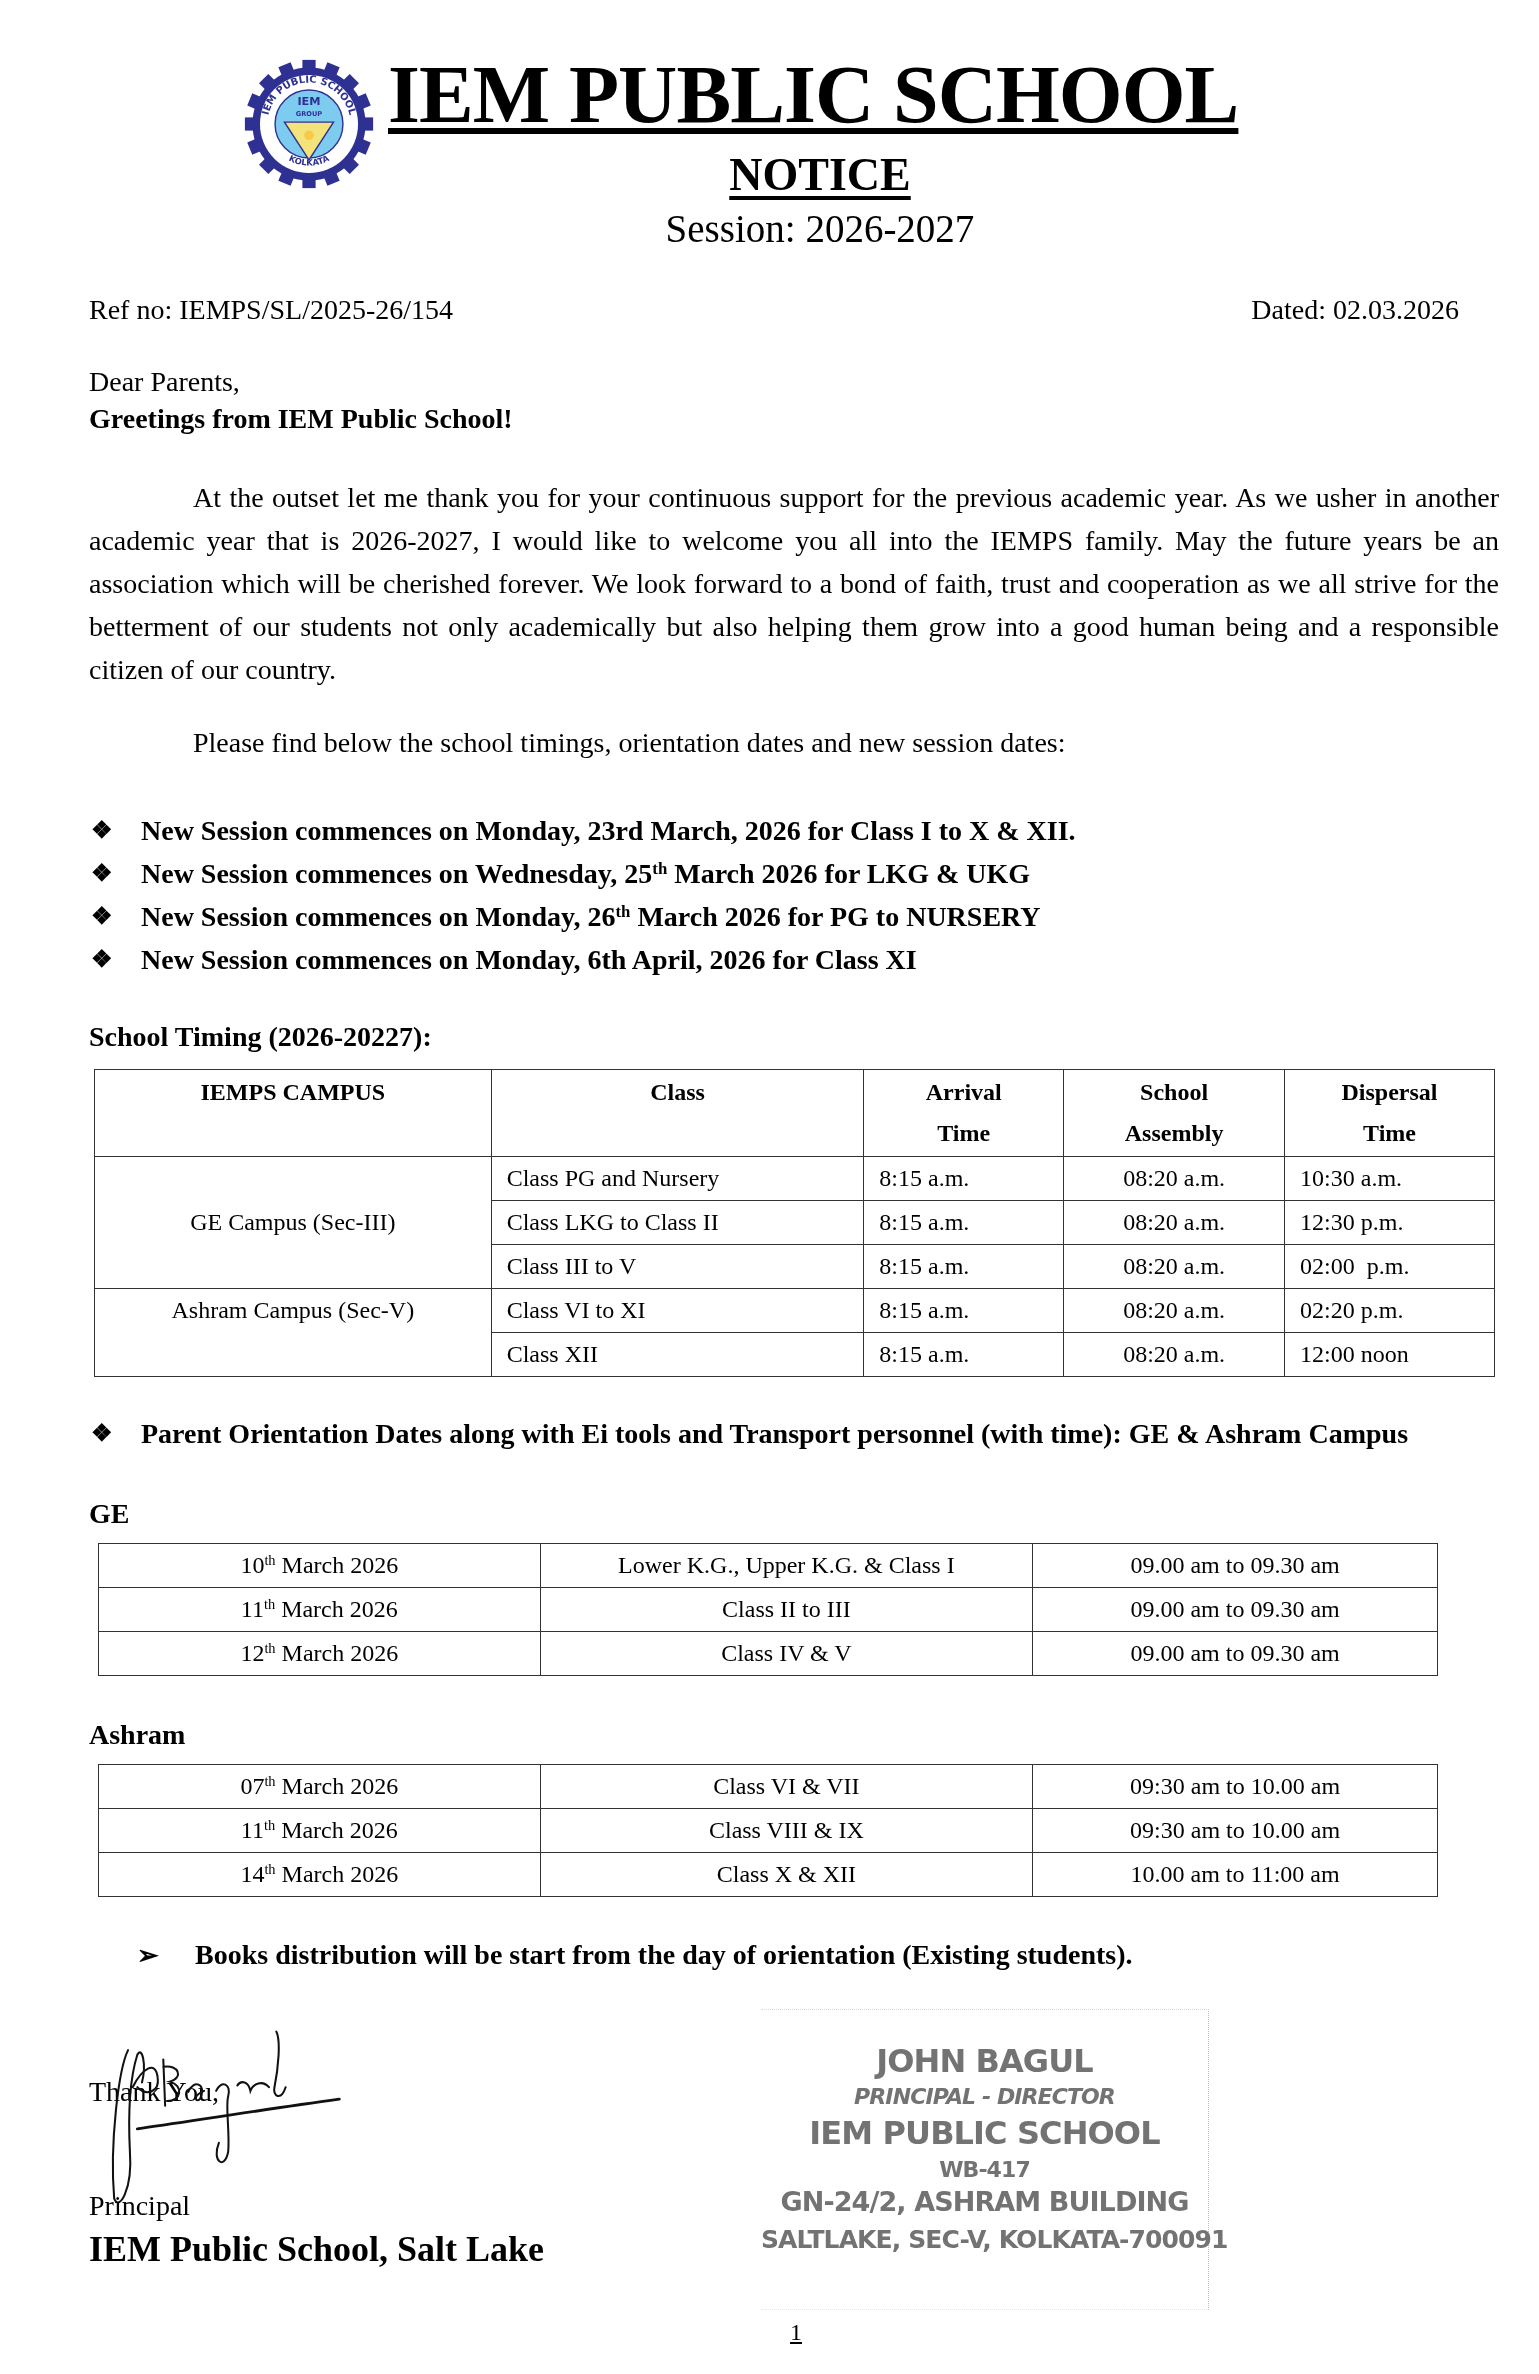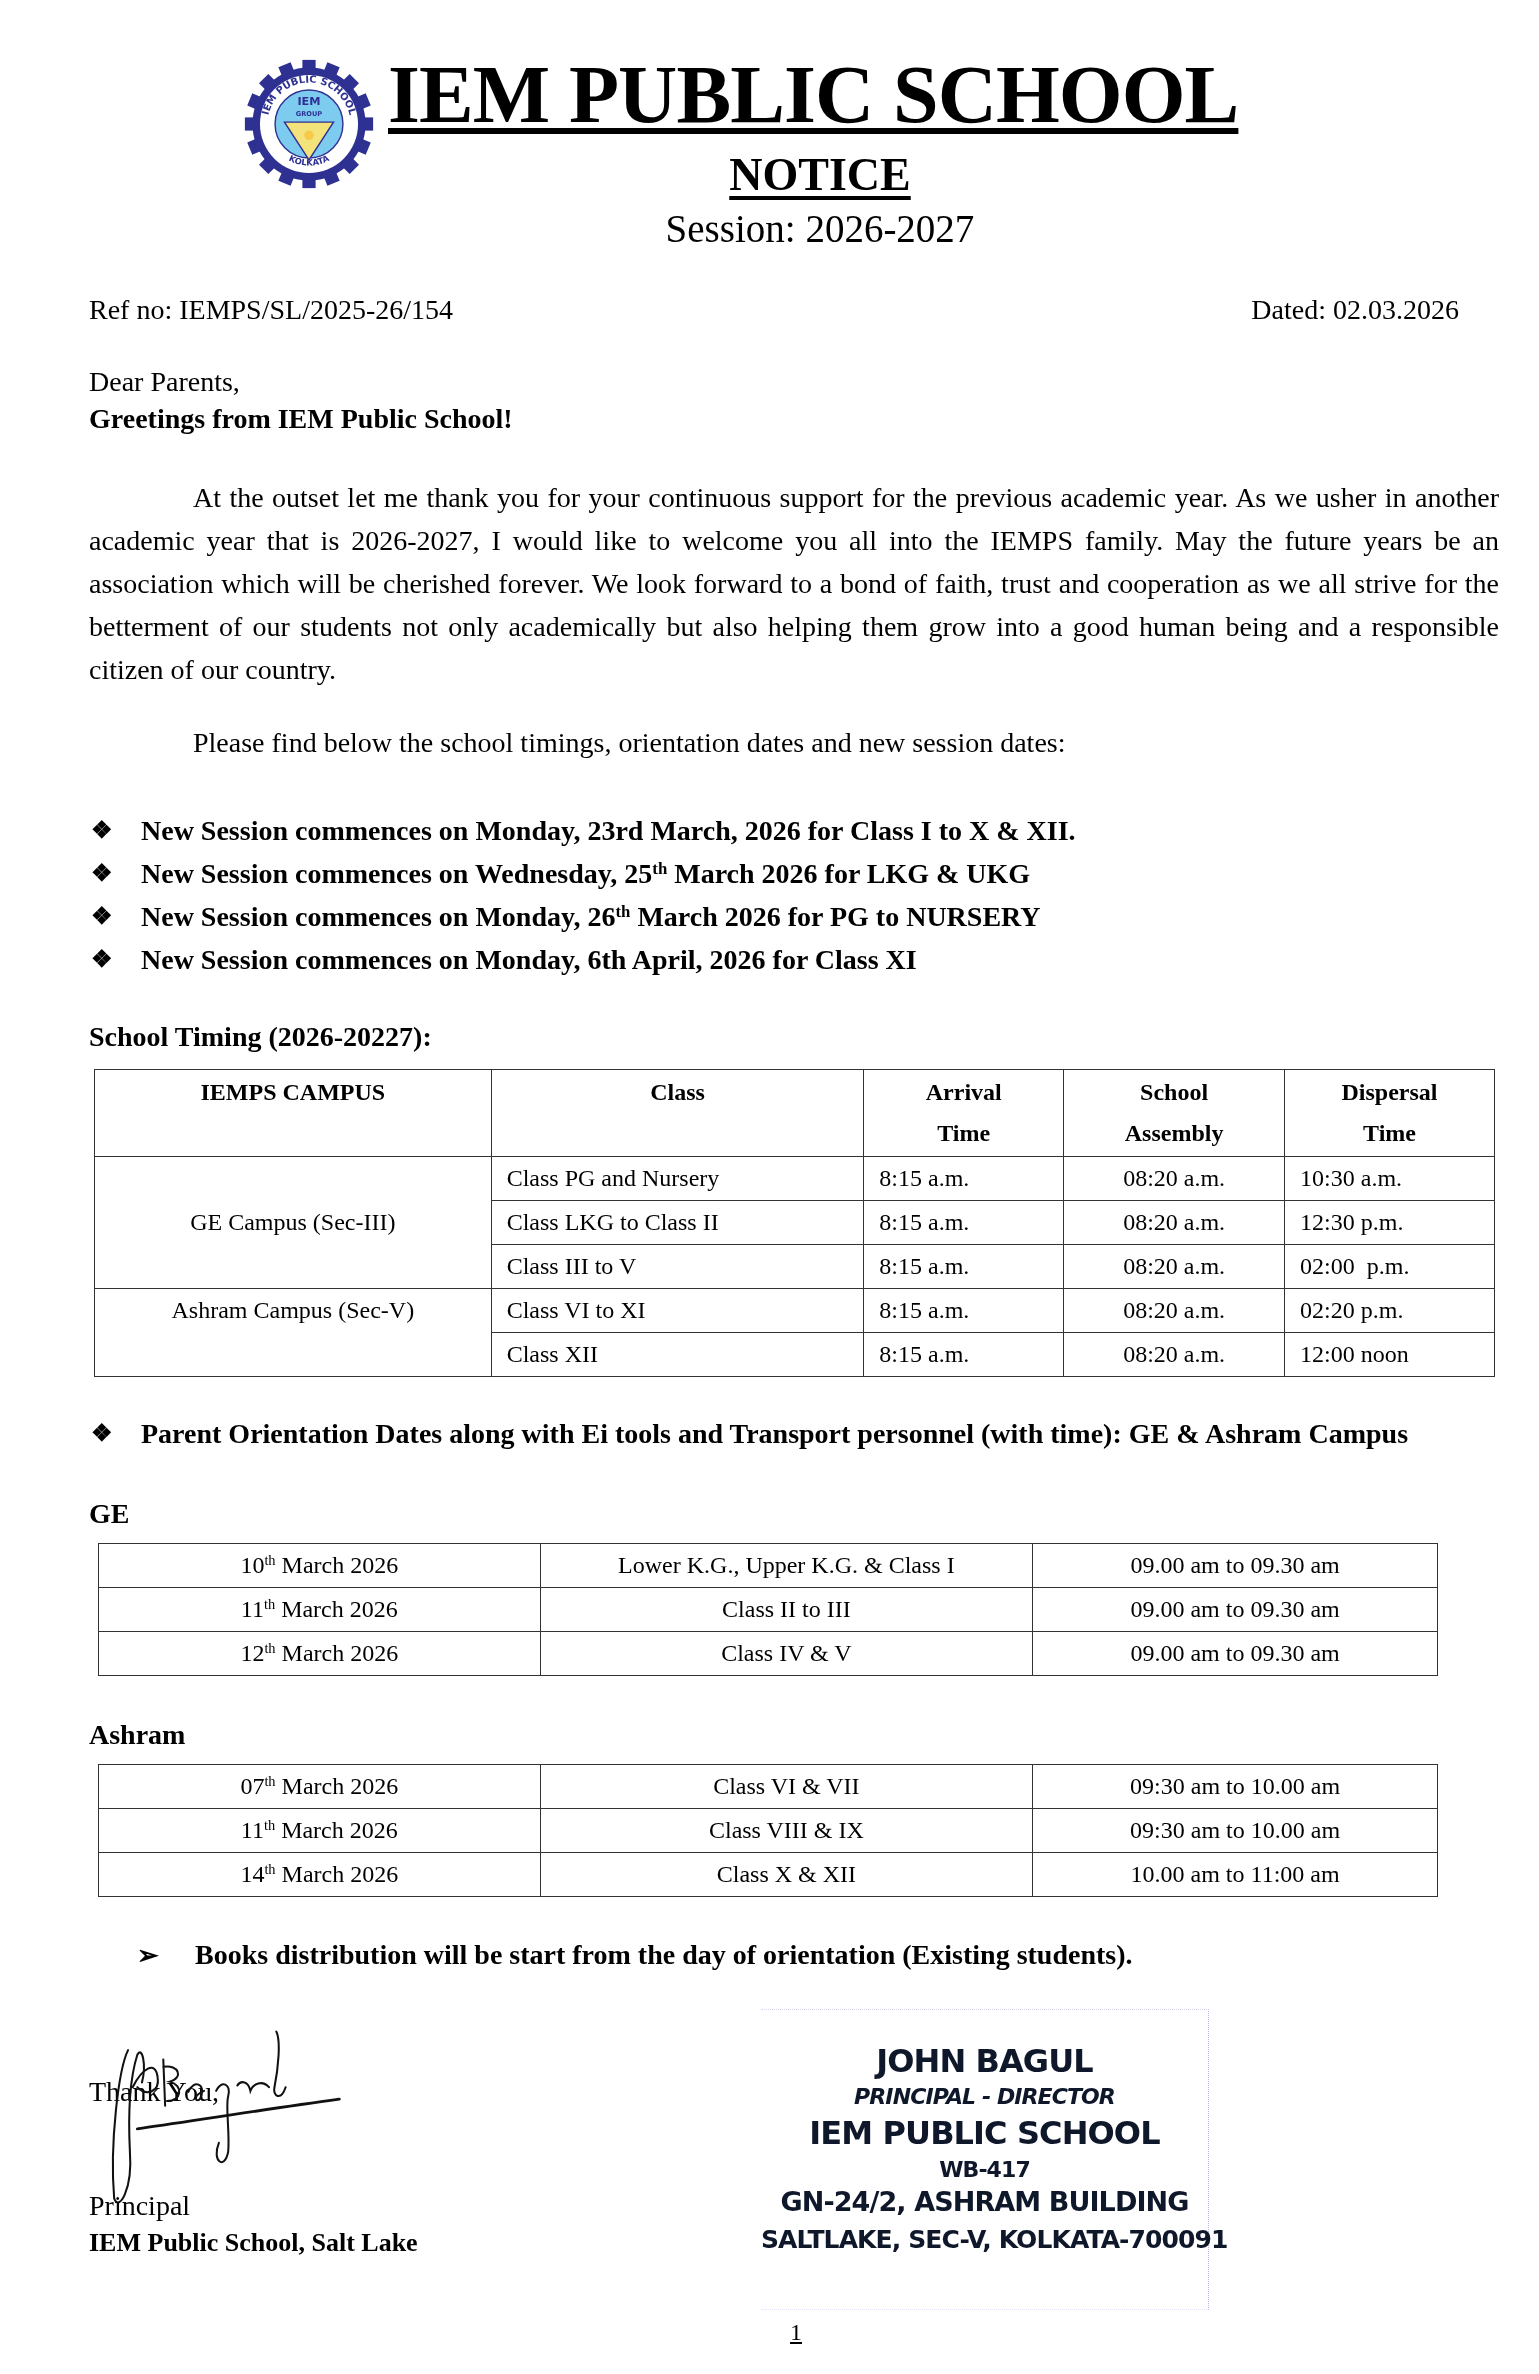--- a/index.html
+++ b/index.html
@@ -51,26 +51,26 @@
   .orient td:nth-child(2) { width: 473px; }
   #ge-table { top: 1543px; }
   #ashram-table { top: 1764px; }
 
   #books { left: 137px; top: 1938px; font-weight: bold; }
   #books .glyph { display: inline-block; width: 58px; font-size: 26px; }
 
   #thanks { left: 89px; top: 2030px; margin-top: 45px; }
   #signature { position: absolute; left: 91px; top: 2013px; width: 278px; height: 204px; }
   #principal { left: 89px; top: 2189px; }
-  #school-sign { left: 89px; top: 2228px; font-weight: bold; font-size: 26px; }
+  #school-sign { left: 89px; top: 2228px; font-weight: bold; font-size: 36px; }
 
   #stamp { position: absolute; left: 761px; top: 2009px; width: 447px; height: 299px;
            border-right: 1.9px dotted #b9b6ee; border-top: 0.9px dotted #d6d4f4; border-bottom: 0.9px dotted #e2e1f7; }
   #stamp .sl { position: absolute; left: 0; width: 100%; text-align: center; font-family: "DejaVu Sans", "Liberation Sans", sans-serif;
-               font-weight: bold; color: #0f172a; white-space: nowrap; letter-spacing: -0.9px; }
+               font-weight: bold; color: #737373; white-space: nowrap; letter-spacing: -0.9px; }
   #stamp .s1 { top: 32px; font-size: 32px; }
   #stamp .s2 { top: 74px; font-size: 22px; font-style: italic; }
   #stamp .s3 { top: 104px; font-size: 32px; }
   #stamp .s4 { top: 147px; font-size: 22px; }
   #stamp .s5 { top: 176px; font-size: 27px; }
   #stamp .s6 { top: 215px; font-size: 25px; }
 
   #page-num { left: 790px; top: 2319px; font-size: 24px; text-decoration: underline; }
 </style>
 </head>

